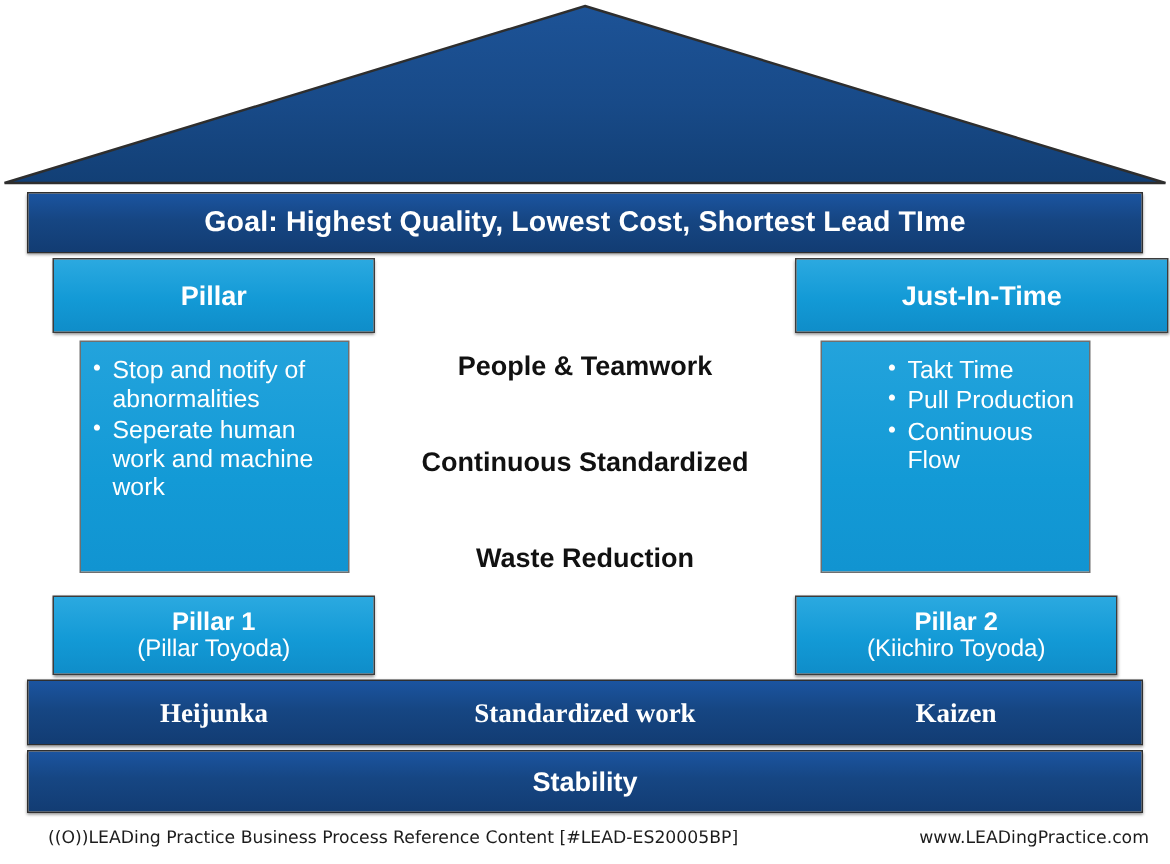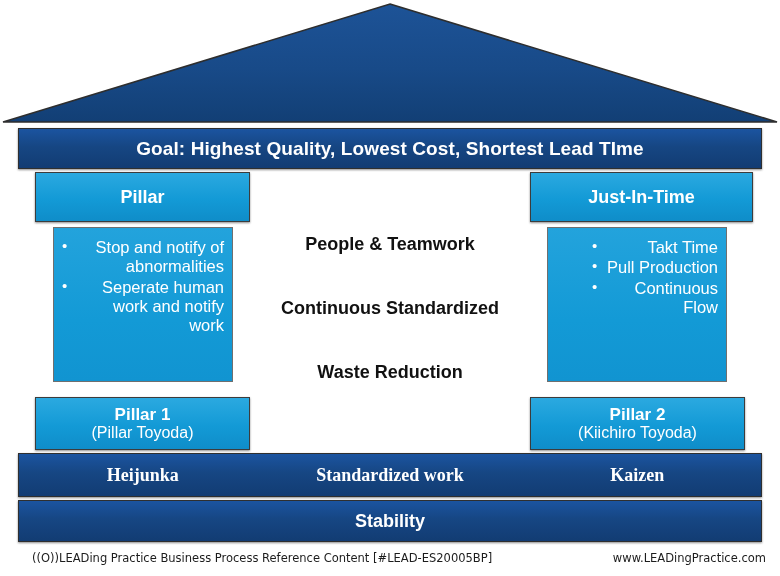--- a/index.html
+++ b/index.html
@@ -39,29 +39,29 @@
     background:#1b9cd8;
     background:linear-gradient(180deg,#23a3dc 0%,#139ad6 60%,#1194d1 100%);
     border:1px solid #6f6f6f;
     box-shadow:none;
   }
 
   
   #goal-bar{left:18px;top:128px;width:744px;height:41px;font-size:19px;font-weight:bold;letter-spacing:.1px;}
 
   #jidoka-head{left:35px;top:172px;width:215px;height:50px;font-size:18px;font-weight:bold;}
-  #jit-head{left:530px;top:172px;width:223px;height:50px;font-size:18px;font-weight:bold;}
+  #jit-head{left:530px;top:172px;width:249px;height:50px;font-size:18px;font-weight:bold;}
 
   #jidoka-body{left:53px;top:227px;width:180px;height:155px;}
   #jit-body{left:547px;top:227px;width:180px;height:155px;padding-left:44px;}
   .bullet-box{
     display:block;text-align:left;padding:10px 8px 8px 8px;
     font-size:16.5px;line-height:1.17;color:#ffffff;
   }
-  .bullet-box ul{margin:0;padding:0;list-style:none;text-align:right;}
+  .bullet-box ul{margin:0;padding:0;list-style:none;}
   .bullet-box li{
     position:relative;padding-left:13px;margin:0 0 1px 0;
   }
   .bullet-box li:before{
     content:"\2022";position:absolute;left:0;top:-1px;font-size:15px;
   }
 
   #pillar1{left:35px;top:397px;width:215px;height:53px;flex-direction:column;line-height:1.12;}
   #pillar2{left:530px;top:397px;width:215px;height:53px;flex-direction:column;line-height:1.12;}
   .p-title{font-size:17px;font-weight:bold;}
@@ -113,21 +113,21 @@
     </svg>
   </div>
 
   <div class="blk navy" id="goal-bar">Goal: Highest Quality, Lowest Cost, Shortest Lead TIme</div>
 
   <div class="blk lblue" id="jidoka-head">Pillar</div>
 
   <div class="blk lblue-soft bullet-box" id="jidoka-body">
     <ul>
       <li>Stop and notify of abnormalities</li>
-      <li>Seperate human work and notify work</li>
+      <li>Seperate human work and machine work</li>
     </ul>
   </div>
 
   <div class="blk lblue" id="pillar1">
     <span class="p-title">Pillar 1</span>
     <span class="p-sub">(Pillar Toyoda)</span>
   </div>
 
   <div class="blk lblue" id="jit-head">Just-In-Time</div>
 

